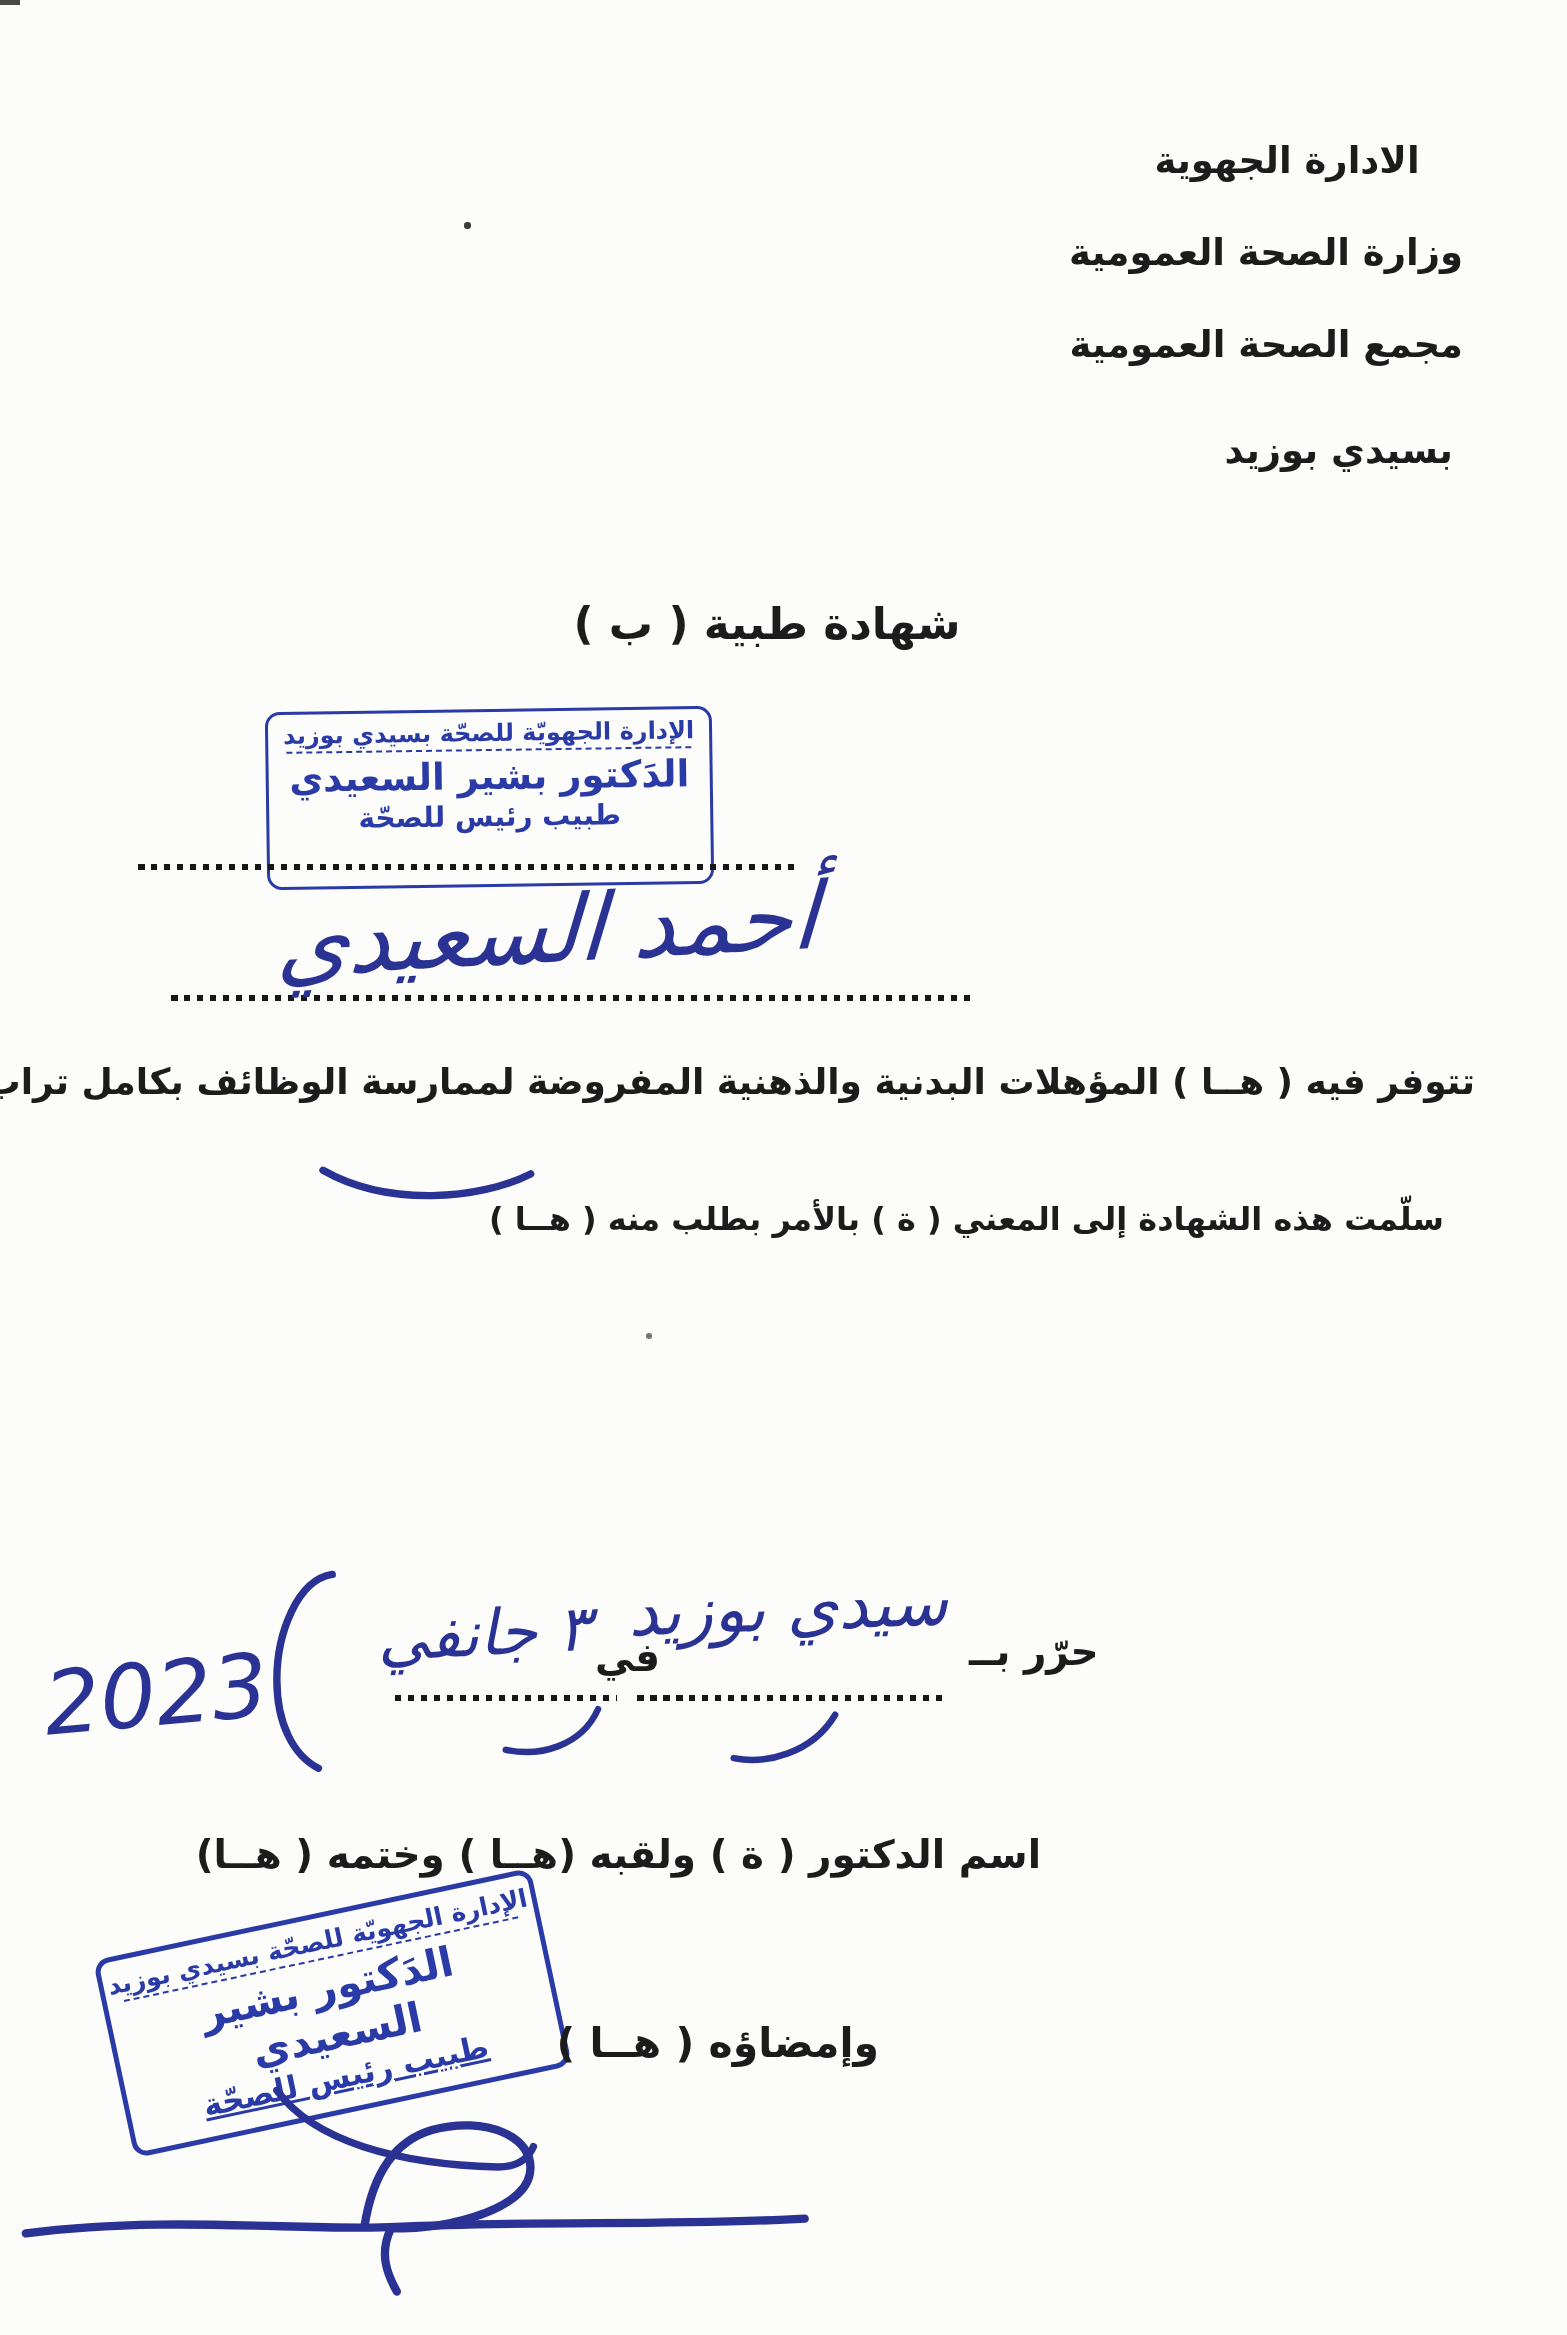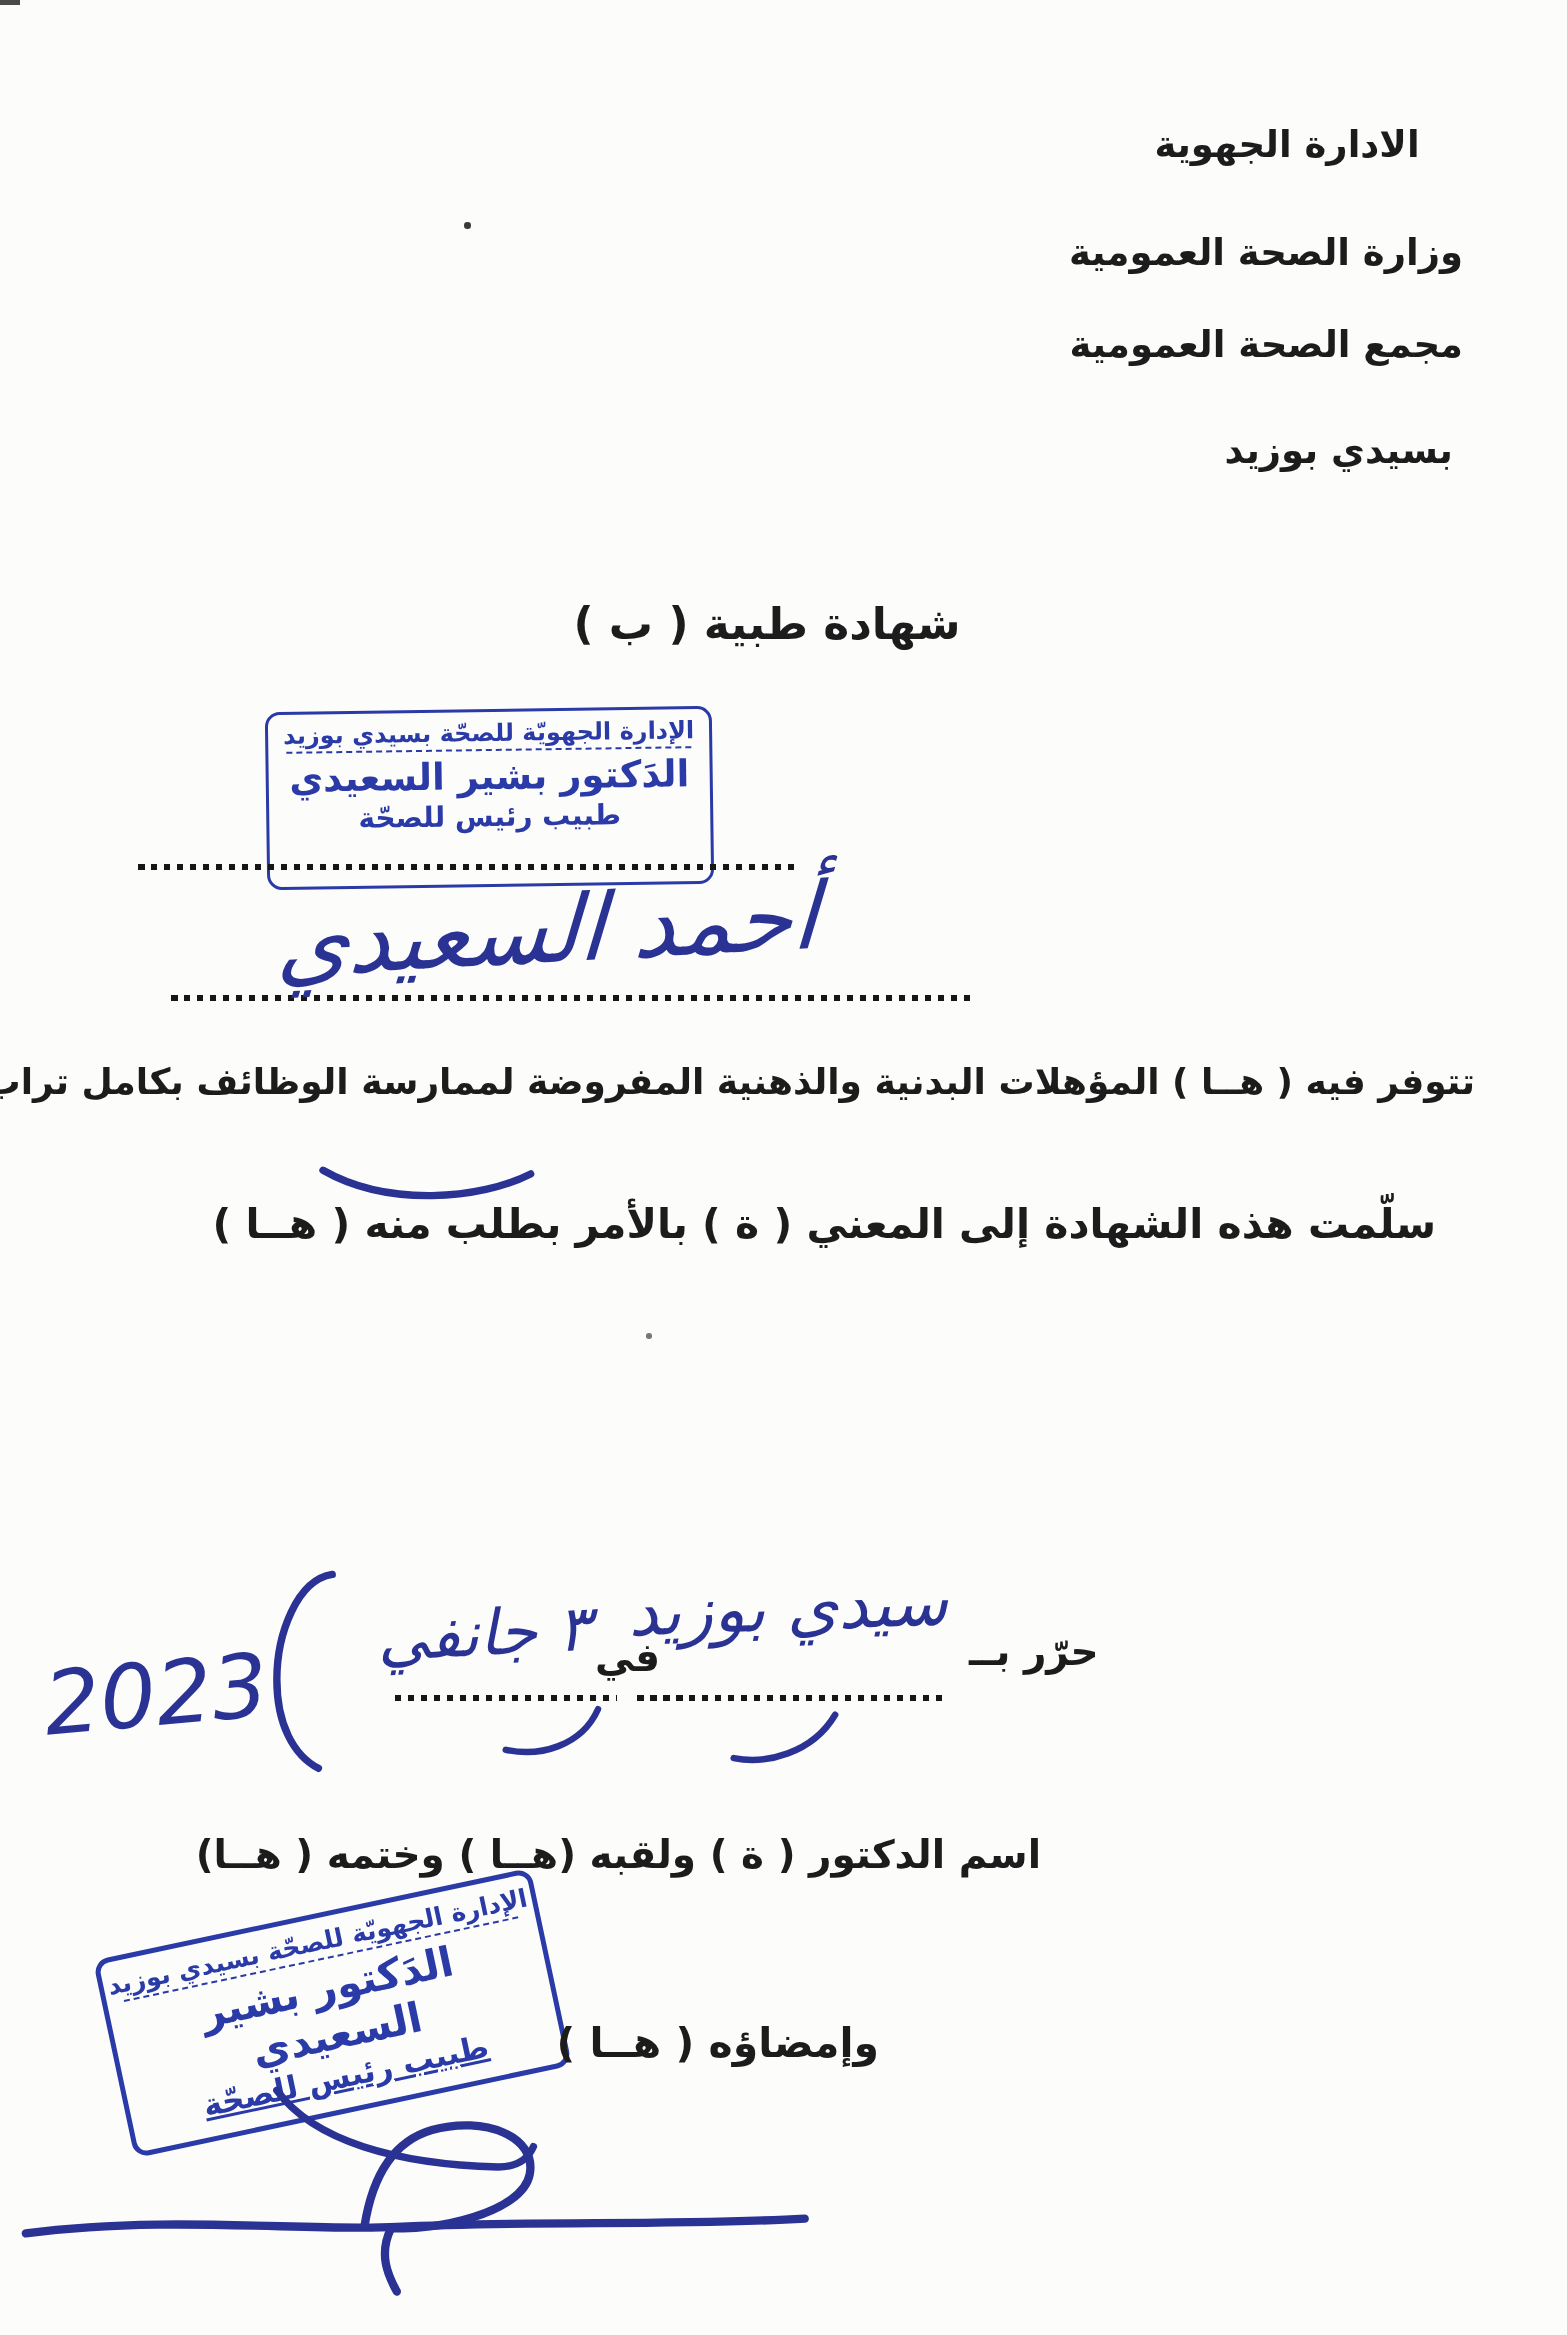--- a/index.html
+++ b/index.html
@@ -52,42 +52,42 @@
 </style>
 </head>
 <body>
 
 <div class="page">
 
   <div class="speck" style="left:0;top:160;width:20px;height:4.6px;"></div>
   <div class="speck" style="left:464px;top:222px;width:6.5px;height:6.5px;border-radius:50%;background:#3a3a3a;"></div>
   <div class="speck" style="left:646px;top:1333px;width:5.5px;height:5.5px;border-radius:50%;background:#777;"></div>
 
-  <div class="printed" style="left:1121px;top:123px;width:332px;font-size:37px;">الادارة الجهوية</div>
+  <div class="printed" style="left:1121px;top:139px;width:332px;font-size:37px;">الادارة الجهوية</div>
   <div class="printed" style="left:1094px;top:231px;width:369px;font-size:37px;">وزارة الصحة العمومية</div>
   <div class="printed" style="left:1094px;top:323px;width:369px;font-size:37px;">مجمع الصحة العمومية</div>
   <div class="printed" style="left:1231px;top:417px;width:222px;font-size:37px;margin-top:12px;">بسيدي بوزيد</div>
 
   <div class="printed" style="left:518px;top:598px;width:498px;font-size:44px;">شهادة طبية ( ب )</div>
 
   <div class="stamp" style="left:266px;top:709px;width:441px;height:172px;transform:rotate(-0.8deg);">
     <div class="s1" style="font-size:24px;margin-top:7.4px;">الإدارة الجهويّة للصحّة بسيدي بوزيد</div>
     <hr class="sep">
     <div class="s2" style="font-size:37px;margin-top:3.7px;">الدَكتور بشير السعيدي</div>
     <div class="s3" style="font-size:28px;margin-top:1.8px;">طبيب رئيس للصحّة</div>
   </div>
 
   <div class="dots" style="left:138px;top:864px;width:660px;"></div>
 
   <div class="dots" style="left:171px;top:995px;width:801px;"></div>
   <div class="hand" style="left:277px;top:877px;font-size:92px;transform:rotate(-3deg) skewX(-6deg);">أحمد السعيدي</div>
 
   <div class="printed" style="right:92px;top:1061px;font-size:36px;">تتوفر فيه ( هــا ) المؤهلات البدنية والذهنية المفروضة لممارسة الوظائف بكامل تراب الجمهورية</div>
 
-  <div class="printed" style="right:131px;top:1200px;font-size:41px;">سلّمت هذه الشهادة إلى المعني ( ة ) بالأمر  بطلب منه ( هــا )</div>
+  <div class="printed" style="right:123px;top:1200px;font-size:32px;">سلّمت هذه الشهادة إلى المعني ( ة ) بالأمر  بطلب منه ( هــا )</div>
 
   <div class="printed" style="left:969px;top:1629px;font-size:39px;z-index:2;">حرّر بــ</div>
   <div class="dots" style="left:637px;top:1695px;width:305px;"></div>
   <div class="printed" style="left:595px;top:1635px;font-size:39px;z-index:2;">في</div>
   <div class="dots" style="left:395px;top:1695px;width:222px;"></div>
   <div class="hand" style="left:628px;top:1569px;font-size:66px;transform:rotate(-2deg);">سيدي بوزيد</div>
   <div class="hand" style="left:377px;top:1597px;font-size:63px;transform:rotate(-3deg);">٣ جانفي</div>
   <div class="hand" style="left:44px;top:1643px;font-size:88px;transform:rotate(-5deg);">2023</div>
 
   <div class="printed" style="right:526px;top:1832px;font-size:39px;">اسم الدكتور  ( ة ) ولقبه  (هــا ) وختمه ( هــا)</div>

